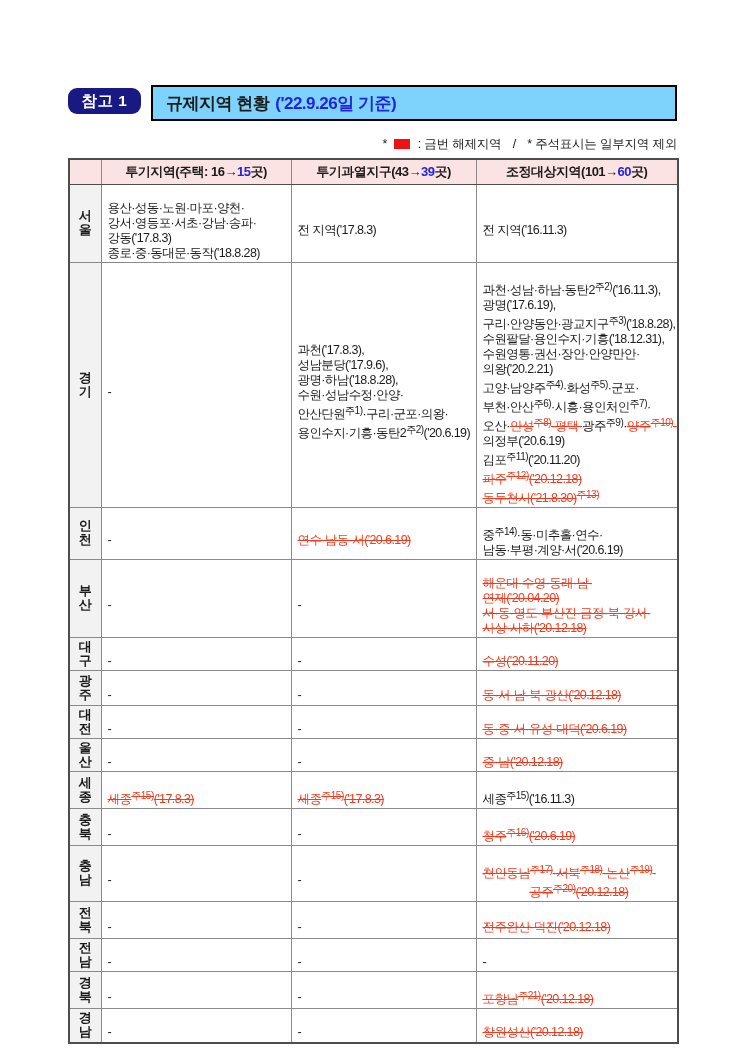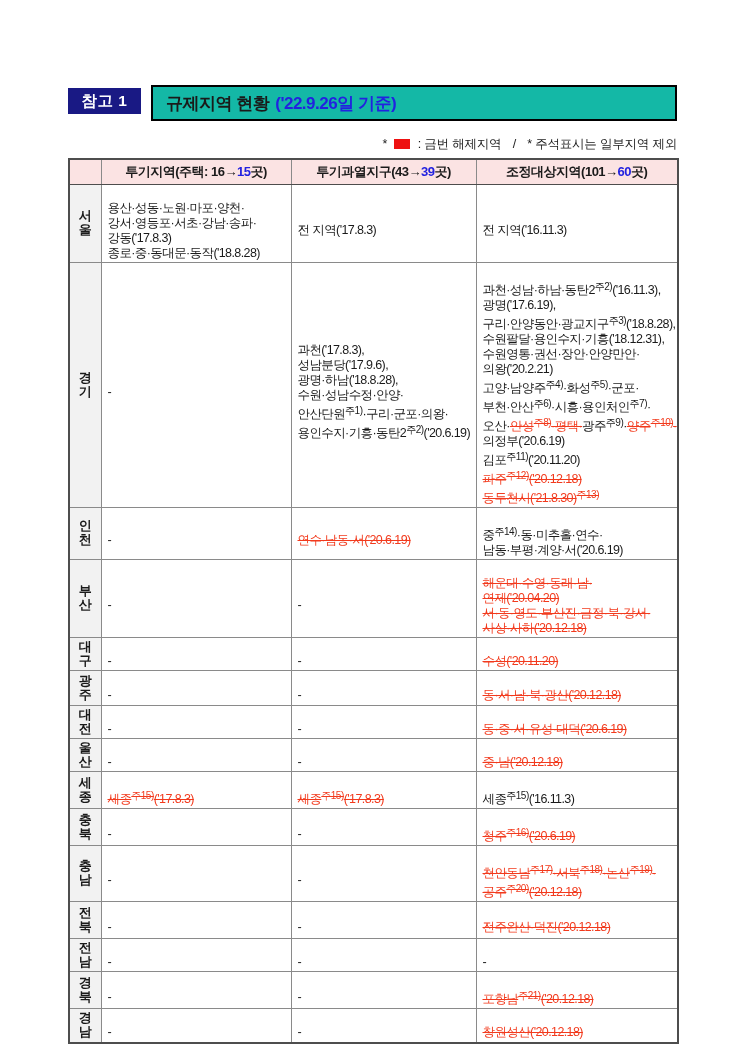--- a/index.html
+++ b/index.html
@@ -10,25 +10,25 @@
     color:#1a1a1a;
   }
   .page { position:absolute; left:68px; top:85px; width:609px; }
 
   
   .title-row { display:flex; align-items:flex-start; height:39px; }
   .badge {
     width:73px; height:26px; margin-top:3px;
     background:var(--navy,#191984); color:#fff;
     display:flex; align-items:center; justify-content:center;
-    font-weight:bold; font-size:15.5px; letter-spacing:0.5px;
+    font-weight:bold; font-size:15.5px; letter-spacing:0.5px;border-radius:9px;
   }
   .title-box {
     flex:1; margin-left:10px; height:36px;
-    border:2px solid #000; background:#14b8a6;
+    border:2px solid #000; background:#7dd3fc;
     display:flex; align-items:center; padding-left:13px;
     font-weight:bold; font-size:17px; letter-spacing:-0.5px;
   }
   .blue { color:var(--blue,#2222e0); }
   .title-date { margin-left:6px;text-align:right; }
 
   
   .legend {
     margin-top:11px; text-align:right; font-size:12.5px;
     letter-spacing:-0.2px; height:18px; line-height:18px;
@@ -53,21 +53,21 @@
   }
   tbody th.region {
     background:#f2f2f2; font-weight:bold; font-size:13px;
     text-align:center; line-height:14px; letter-spacing:0;
   }
   tbody td {
     font-size:12.5px; letter-spacing:-0.6px; padding:16px 2px 1px 6px;
     background:#fff;
   }
   .line { white-space:nowrap; line-height:15px; }
-  .line.center { text-align:left; }
+  .line.center { text-align:center; }
   .sup { font-size:10px; vertical-align:4px; letter-spacing:-0.5px; }
   .red-strike {
     color:var(--red,#f23a1d);
     text-decoration:line-through;
     text-decoration-thickness:1.4px;
   }
   .blue-num { color:var(--blue,#2222e0);margin-top:10px; }
 </style>
 </head>
 <body style="--navy: #191984; --blue: #2222e0; --red: #f23a1d; --red-solid: #ee1111; --pink: #fbe3e3;">

